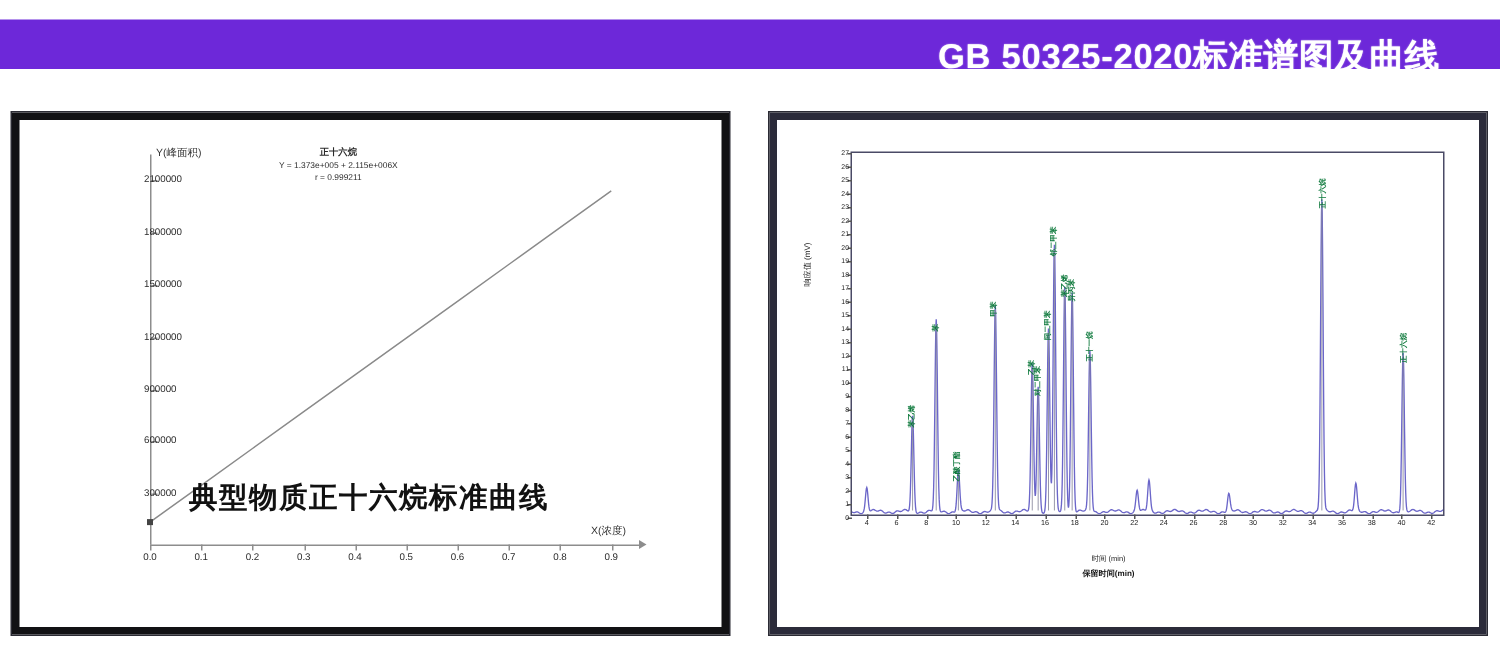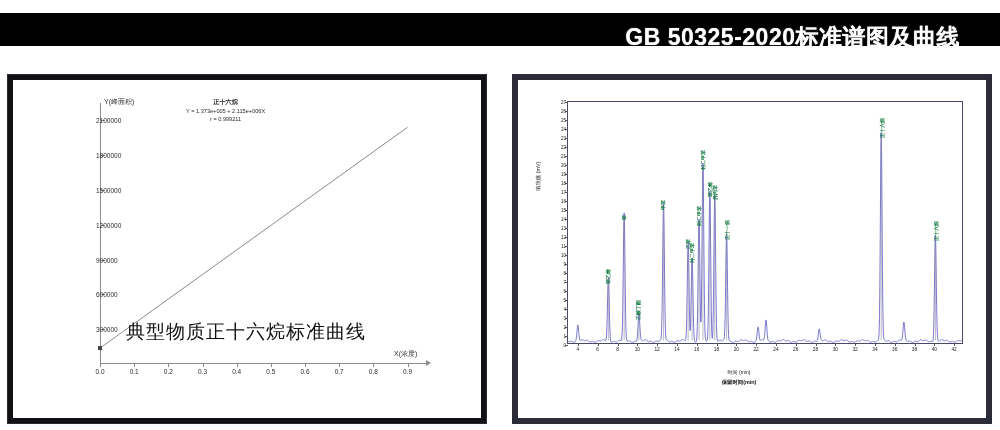--- a/index.html
+++ b/index.html
@@ -8,21 +8,21 @@
     width: 1000px; height: 430px;
     background: #ffffff;
     font-family: "Liberation Sans", "DejaVu Sans", sans-serif;
     overflow: hidden;
   }
   #root { position: relative; width: 1000px; height: 430px; background:#fff; }
 
   
   .banner {
     position: absolute; left: 0; top: 13px; width: 1000px; height: 33px;
-    background: #000000;
+    background: #6d28d9;
   }
   .banner-title {
     position: absolute; right: 40px; top: 9px;
     color: #ffffff;
     font-size: 23px; font-weight: bold; letter-spacing: 0.5px;
     white-space: nowrap;
     text-shadow: 0 0 1px rgba(255,255,255,.8);
   }
 
   
@@ -76,21 +76,21 @@
     overflow:visible;
   }
   .cal-eq {
     position:absolute; left:170px; top:14px;
     text-align:center; font-size:5.6px; line-height:1.55; color:#2a2a2a;
     white-space:nowrap;
   }
   .cal-eq .eq-name { font-weight:bold; font-size:6.2px; }
   .cal-caption {
     position:absolute; left:110px; top:236px;
-    font-size:19px; font-weight:normal; color:#111;
+    font-size:19px; font-weight:bold; color:#111;
     white-space:nowrap; letter-spacing:1px;
   }
 
   
   .chrom { position:absolute; inset:0; background:#fff; }
   .chrom-plot {
     position:absolute; left:46px; top:18px; width:396px; height:243px;
     border:1px solid #4a4a66; background:#fff;
   }
   .chrom-ylab {

